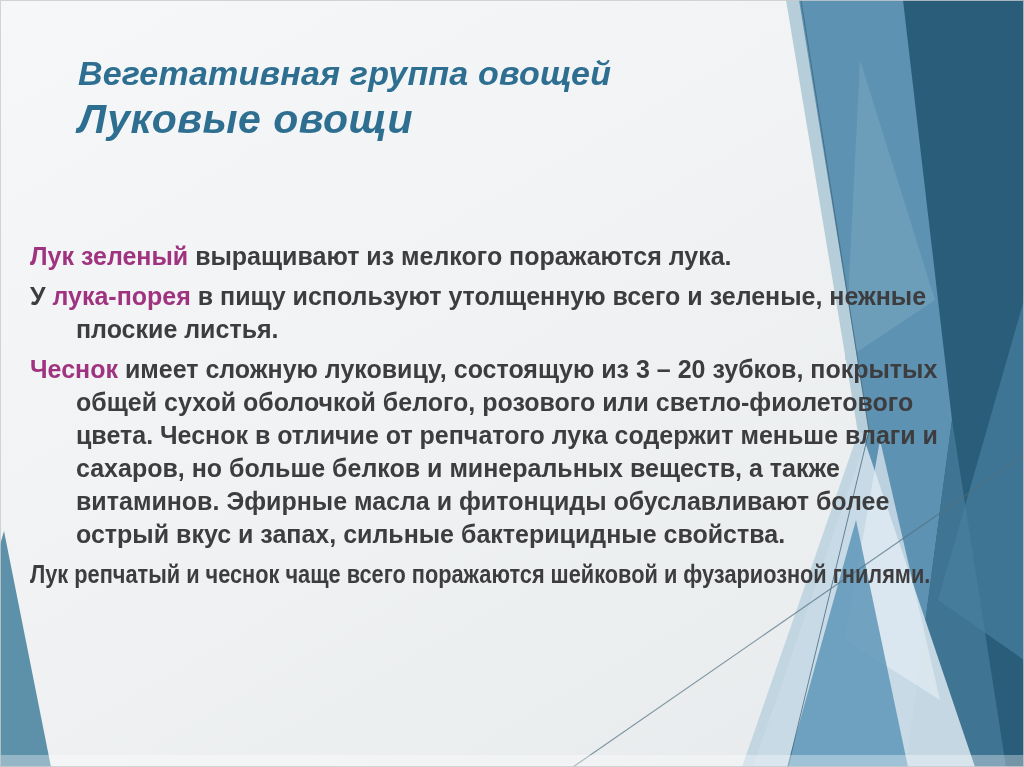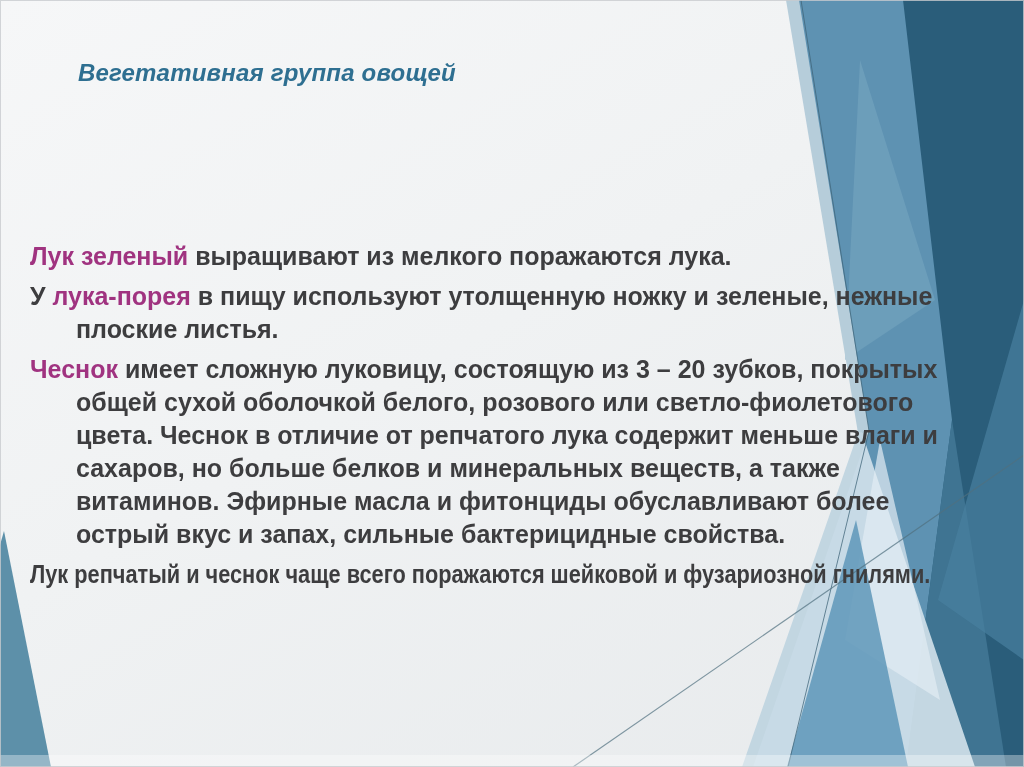--- a/index.html
+++ b/index.html
@@ -4,21 +4,21 @@
 <style>
   html,body{margin:0;padding:0;}
   body{
     width:1024px;height:767px;overflow:hidden;position:relative;
     font-family:"Liberation Sans",sans-serif;
     background:linear-gradient(150deg,#f6f7f8 0%,#f0f2f3 45%,#e7eaec 100%);
   }
   .slide{position:absolute;inset:0;}
   .decor{position:absolute;inset:0;width:1024px;height:767px;pointer-events:none;}
   .title-block{position:absolute;left:78px;top:56px;color:var(--accent,#2e6f91);font-style:italic;font-weight:bold;}
-  .kicker{font-size:24px;line-height:34px;letter-spacing:.2px;text-align:center;}
+  .kicker{font-size:34px;line-height:34px;letter-spacing:.2px;text-align:center;}
   .main-title{font-size:41px;line-height:50px;margin-top:4px;letter-spacing:.5px;}
   .body-block{position:absolute;left:30px;top:240px;width:945px;}
   .para{
     font-size:25px;font-weight:bold;line-height:33px;color:var(--body,#3d3d3f);
     padding-left:46px;text-indent:-46px;margin:0 0 7px 0;
   }
   .term{color:var(--term,#a03380);text-align:right;}
   .para-narrow{transform:scaleX(.87);transform-origin:0 0;width:115%;}
   .edge-frame{position:absolute;inset:0;border:1px solid rgba(200,203,206,.8);pointer-events:none;}
 </style>
@@ -50,26 +50,27 @@
     <line x1="869" y1="431" x2="788" y2="767" stroke="#3f6478" stroke-width="1" opacity="0.75"></line>
     <line x1="1024" y1="455" x2="573" y2="767" stroke="#50707f" stroke-width="1.2" opacity="0.7"></line>
 
     <polygon points="4,531 51,767 0,767 0,545" fill="#5d90a9"></polygon>
 
     <rect x="0" y="755" width="1024" height="12" fill="#ffffff" opacity="0.35"></rect>
   </svg>
 
   <div class="title-block">
     <div class="kicker">Вегетативная группа овощей</div>
+    <div class="main-title">Луковые овощи</div>
   </div>
 
   <div class="body-block">
     <p class="para"><span></span><span class="term">Лук зеленый</span><span> выращивают из мелкого поражаются лука.</span></p>
 
-    <p class="para"><span>У </span><span class="term">лука-порея</span><span> в пищу используют утолщенную ножку и зеленые, нежные плоские листья.</span></p>
+    <p class="para"><span>У </span><span class="term">лука-порея</span><span> в пищу используют утолщенную всего и зеленые, нежные плоские листья.</span></p>
 
 
     <p class="para"><span></span><span class="term">Чеснок</span><span> имеет сложную луковицу, состоящую из 3 – 20 зубков, покрытых общей сухой оболочкой белого, розового или светло-фиолетового цвета. Чеснок в отличие от репчатого лука содержит меньше влаги и сахаров, но больше белков и минеральных веществ, а также витаминов. Эфирные масла и фитонциды обуславливают более острый вкус и запах, сильные бактерицидные свойства.</span></p>
 
     <p class="para para-narrow"><span></span><span class="term"></span><span>Лук репчатый и чеснок чаще всего поражаются шейковой и фузариозной гнилями.</span></p>
   </div>
 
   <div class="edge-frame"></div>
 </div>
 

